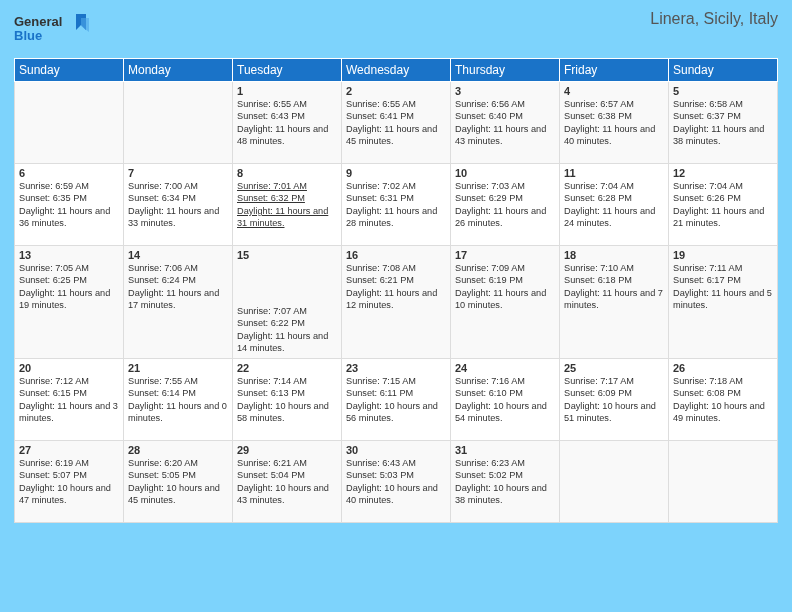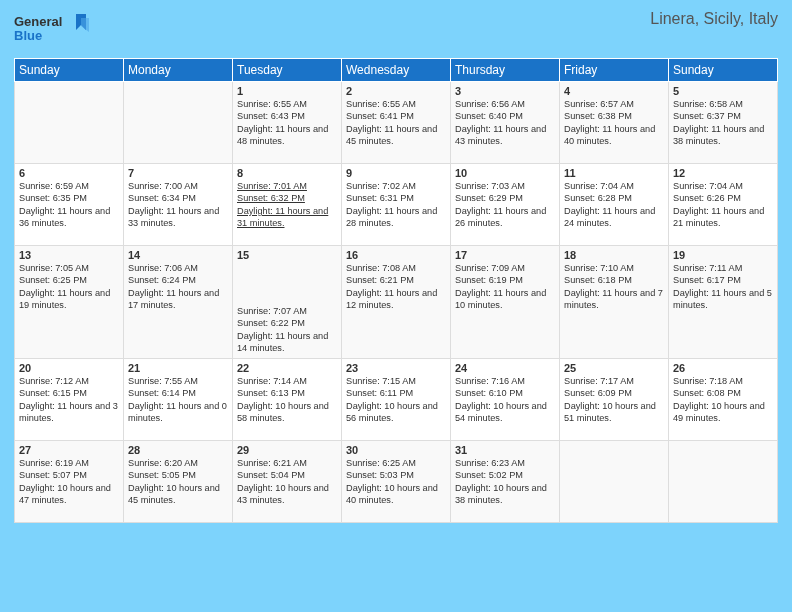--- a/index.html
+++ b/index.html
@@ -296,21 +296,21 @@
 Daylight: 10 hours and 45 minutes.</div>
           </td>
           <td>
             <span class="day-num">29</span>
             <div class="day-info" style="white-space: pre-line;">Sunrise: 6:21 AM
 Sunset: 5:04 PM
 Daylight: 10 hours and 43 minutes.</div>
           </td>
           <td>
             <span class="day-num">30</span>
-            <div class="day-info" style="white-space: pre-line;">Sunrise: 6:25 AM
+            <div class="day-info" style="white-space: pre-line;">Sunrise: 6:43 AM
 Sunset: 5:03 PM
 Daylight: 10 hours and 40 minutes.</div>
           </td>
           <td>
             <span class="day-num">31</span>
             <div class="day-info" style="white-space: pre-line;">Sunrise: 6:23 AM
 Sunset: 5:02 PM
 Daylight: 10 hours and 38 minutes.</div>
           </td>
           <td class="empty"></td>

